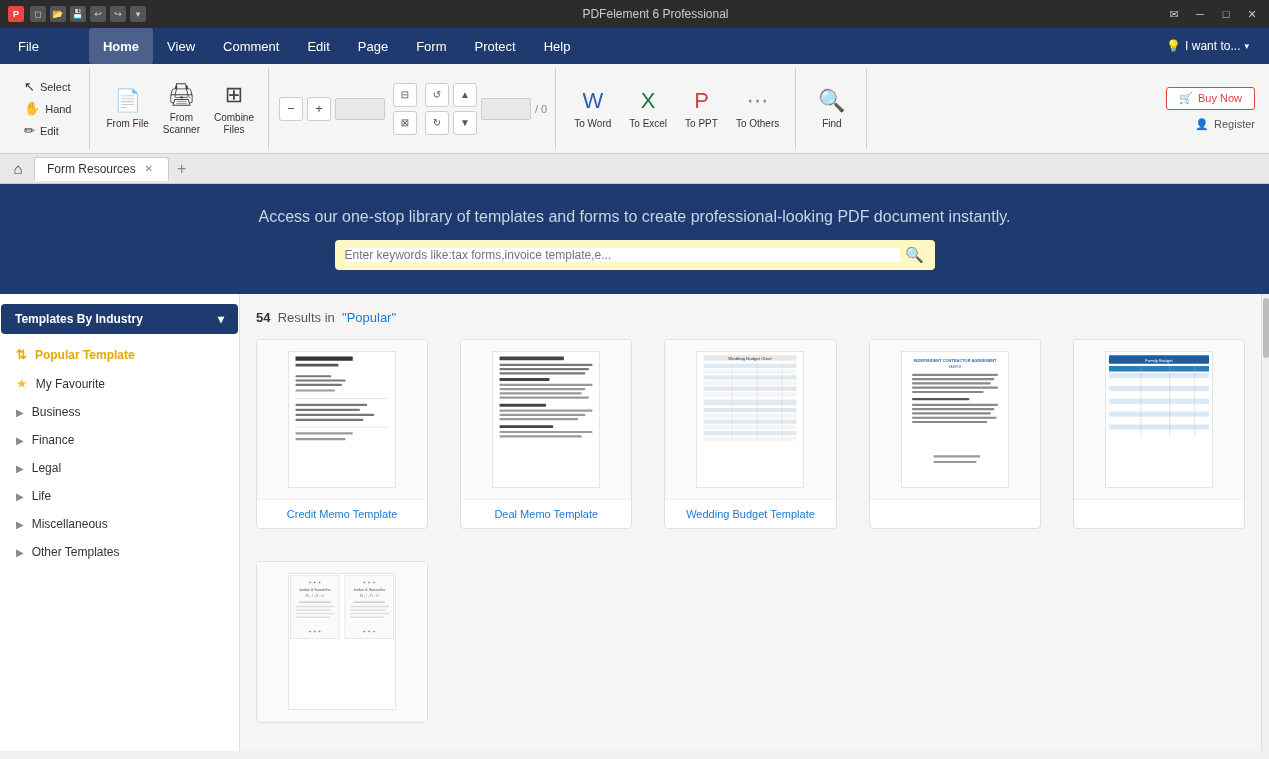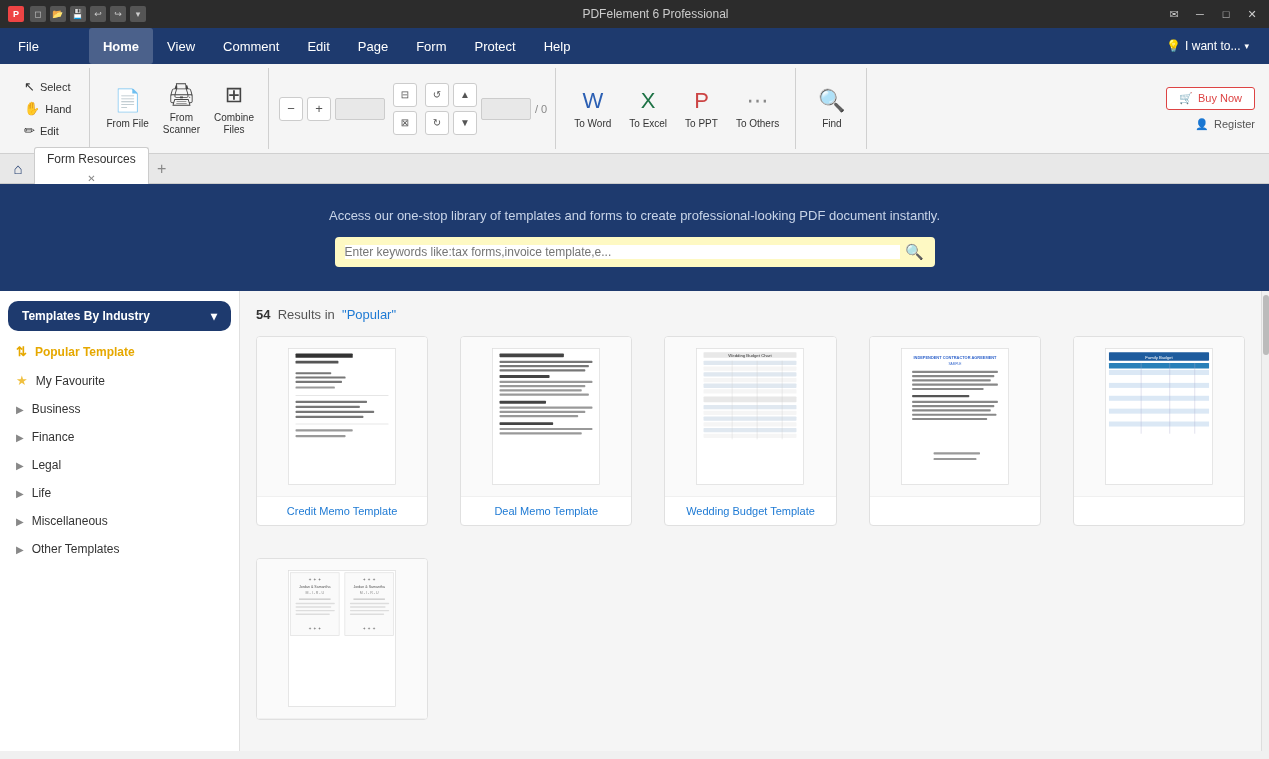--- a/index.html
+++ b/index.html
@@ -212,21 +212,20 @@
     .tab {
       background: white;
       border: 1px solid #ccc;
       border-bottom: 1px solid white;
       padding: 4px 12px;
       font-size: 12px;
       color: #333;
       display: flex; align-items: center; gap: 6px;
       border-radius: 3px 3px 0 0;
       cursor: pointer;
-      flex-direction: column;
     }
     .tab-close {
       width: 14px; height: 14px;
       display: flex; align-items: center; justify-content: center;
       border-radius: 50%;
       font-size: 10px;
       color: #888;
       cursor: pointer;
     }
     .tab-add {
@@ -265,21 +264,21 @@
     }
     .templates-hero h1::after {
       content: '';
       display: block;
       width: 40px;
       height: 3px;
       background: #f0a500;
       margin: 6px auto 10px;
     }
     .templates-hero p {
-      font-size: 13px;
+      font-size: 16px;
       color: #c8d4e8;
       margin-bottom: 14px;
     }
     .search-bar {
       max-width: 600px;
       margin: 0 auto;
       background: #fef9c3;
       border-radius: 4px;
       display: flex;
       align-items: center;
@@ -314,22 +313,22 @@
     }
     .sidebar-header {
       background: #1e3a6e;
       color: white;
       padding: 8px 14px;
       font-size: 12px;
       font-weight: 600;
       display: flex;
       align-items: center;
       justify-content: space-between;
-      margin: 0 8px 6px;
-      border-radius: 10px;
+      margin: 0 1px 6px;
+      border-radius: 4px;
     }
     .sidebar-item {
       display: flex;
       align-items: center;
       gap: 8px;
       padding: 7px 16px;
       cursor: pointer;
       font-size: 12px;
       color: #333;
     }

